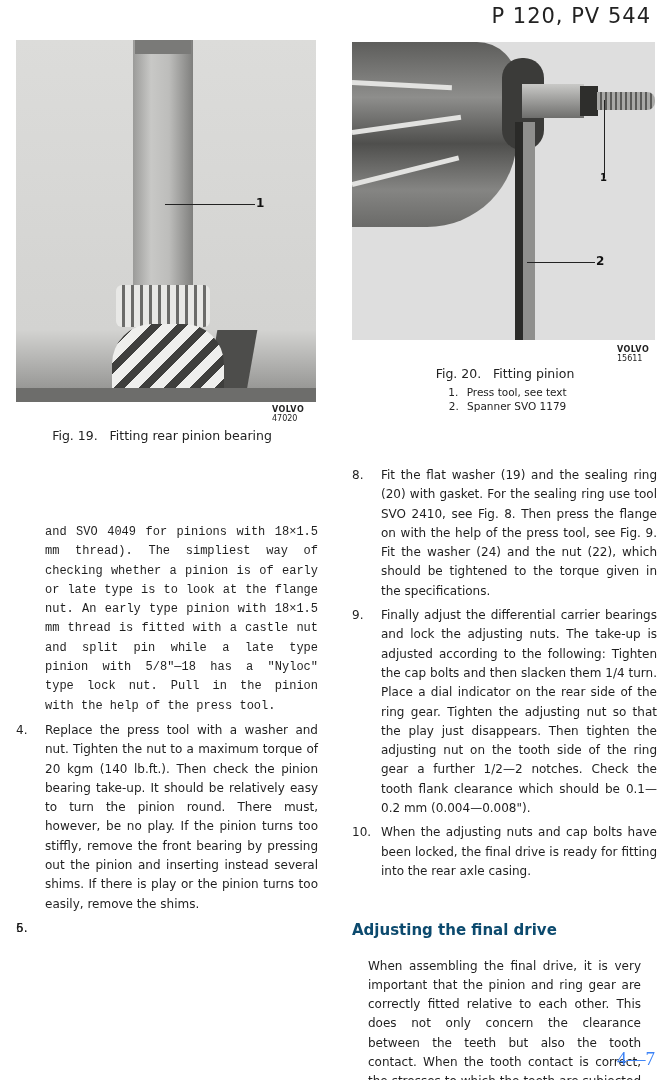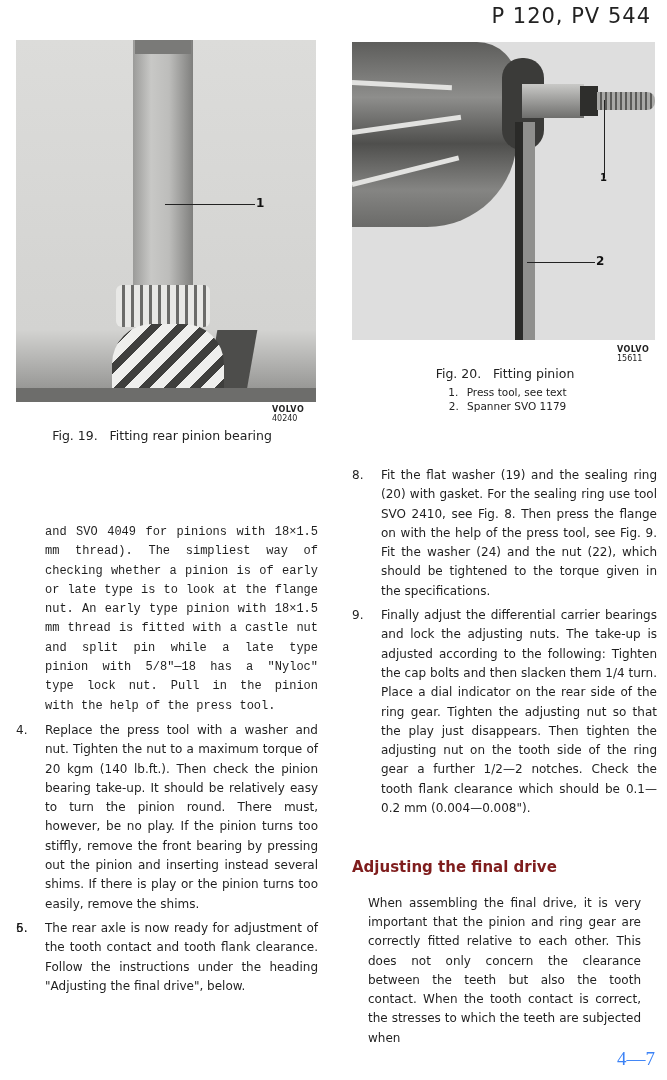--- a/index.html
+++ b/index.html
@@ -51,42 +51,42 @@
   .caption .items { font-size: 10.5px; text-align: center; display: inline-block; margin-top: 4px; line-height: 14px;}
   .caption .num { display:inline-block; width: 20px; }
 
   
   .col { position:absolute; font-size: 12px; line-height: 19.3px; text-align: justify; color:#1f1f1f; }
   .col-left { left: 16px; top: 511px; width: 302px; }
   .col-right { left: 352px; top: 466px; width: 305px; }
   .step { position: relative; padding-left: 29px; margin-bottom: 5px; }
   .step .step-num { position:absolute; left: 0; top: 0; width: 26px; }
   .plain { padding-left: 29px; margin-bottom: 5px; font-family: Liberation Mono, monospace; }
-  .section-title { font-size: 15px; font-weight: bold; margin: 40px 0 4px 0; color:#7f1d1d; text-align: left; }
+  .section-title { font-size: 15px; font-weight: bold; margin: 40px 0 4px 0; color:#0c4a6e; text-align: left; }
   .body-para { margin: 16px; }
   .page-num { position:absolute; right: 12px; bottom: 10px; font-size: 19px; color:#3b82f6;font-family:Liberation Serif, serif; }
 </style>
 </head>
 <body>
 
 <div class="header">P 120, PV 544</div>
 
 <div class="photo" id="fig19-photo">
   <div class="sleeve"></div>
   <div class="sleeve-top"></div>
   <div class="bearing"></div>
   <div class="block"></div>
   <div class="gear"></div>
   <div class="stand"></div>
   <div class="callout-line" style="left:149px; top:164px; width:90px;"></div>
   <div class="callout-num" style="left:240px; top:156px;">1</div>
 </div>
 <div class="volvo-mark" style="left:272px; top:405px; width:36px;">
   <div class="brand">VOLVO</div>
-  <div>40240</div>
+  <div>47020</div>
 </div>
 <div class="caption" style="left:12px; top:428px; width:300px;">
   <div style="white-space:pre;">Fig. 19.   Fitting rear pinion bearing</div>
 </div>
 
 <div class="photo" id="fig20-photo">
   <div class="housing"></div>
   <div class="fin" style="top:38px; width:100px; transform: rotate(3deg);"></div>
   <div class="fin" style="top:88px; width:110px; transform: rotate(-8deg);"></div>
   <div class="fin" style="top:140px; width:110px; transform: rotate(-14deg);"></div>
@@ -122,31 +122,34 @@
   <p class="plain">and SVO 4049 for pinions with 18×1.5 mm thread). The simpliest way of checking whether a pinion is of early or late type is to look at the flange nut. An early type pinion with 18×1.5 mm thread is fitted with a castle nut and split pin while a late type pinion with 5/8"—18 has a "Nyloc" type lock nut. Pull in the pinion with the help of the press tool.</p>
   <div class="step">
     <span class="step-num">4.</span>
     <span>Replace the press tool with a washer and nut. Tighten the nut to a maximum torque of 20 kgm (140 lb.ft.). Then check the pinion bearing take-up. It should be relatively easy to turn the pinion round. There must, however, be no play. If the pinion turns too stiffly, remove the front bearing by pressing out the pinion and inserting instead several shims. If there is play or the pinion turns too easily, remove the shims.</span>
   </div>
   <div class="step">
     <span class="step-num">5.</span>
   </div>
   <div class="step">
     <span class="step-num">6.</span>
-    <span>The rear axle is now ready for adjustment of the tooth contact and tooth flank clearance. Follow the instructions under the heading "Adjusting the final drive", below.</span>
   </div>
 
 </div>
 
 <div class="col col-right">
   <div class="step">
     <span class="step-num">8.</span>
     <span>Fit the flat washer (19) and the sealing ring (20) with gasket. For the sealing ring use tool SVO 2410, see Fig. 8. Then press the flange on with the help of the press tool, see Fig. 9. Fit the washer (24) and the nut (22), which should be tightened to the torque given in the specifications.</span>
   </div>
   <div class="step">
     <span class="step-num">9.</span>
     <span>Finally adjust the differential carrier bearings and lock the adjusting nuts. The take-up is adjusted according to the following: Tighten the cap bolts and then slacken them 1/4 turn. Place a dial indicator on the rear side of the ring gear. Tighten the adjusting nut so that the play just disappears. Then tighten the adjusting nut on the tooth side of the ring gear a further 1/2—2 notches. Check the tooth flank clearance which should be 0.1—0.2 mm (0.004—0.008").</span>
   </div>
+  <div class="step">
+    <span class="step-num">10.</span>
+    <span>When the adjusting nuts and cap bolts have been locked, the final drive is ready for fitting into the rear axle casing.</span>
+  </div>
   <div class="section-title">Adjusting the final drive</div>
   <p class="body-para">When assembling the final drive, it is very important that the pinion and ring gear are correctly fitted relative to each other. This does not only concern the clearance between the teeth but also the tooth contact. When the tooth contact is correct, the stresses to which the teeth are subjected when</p>
 </div>
 
 <div class="page-num">4—7</div>
 
 </body></html>

